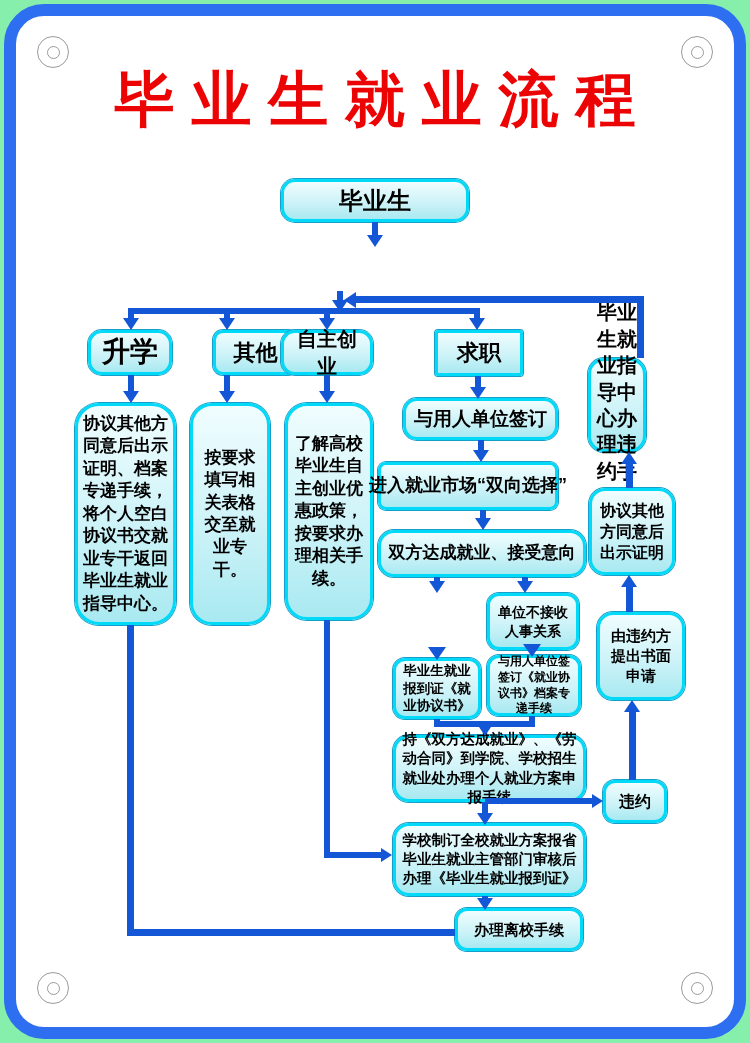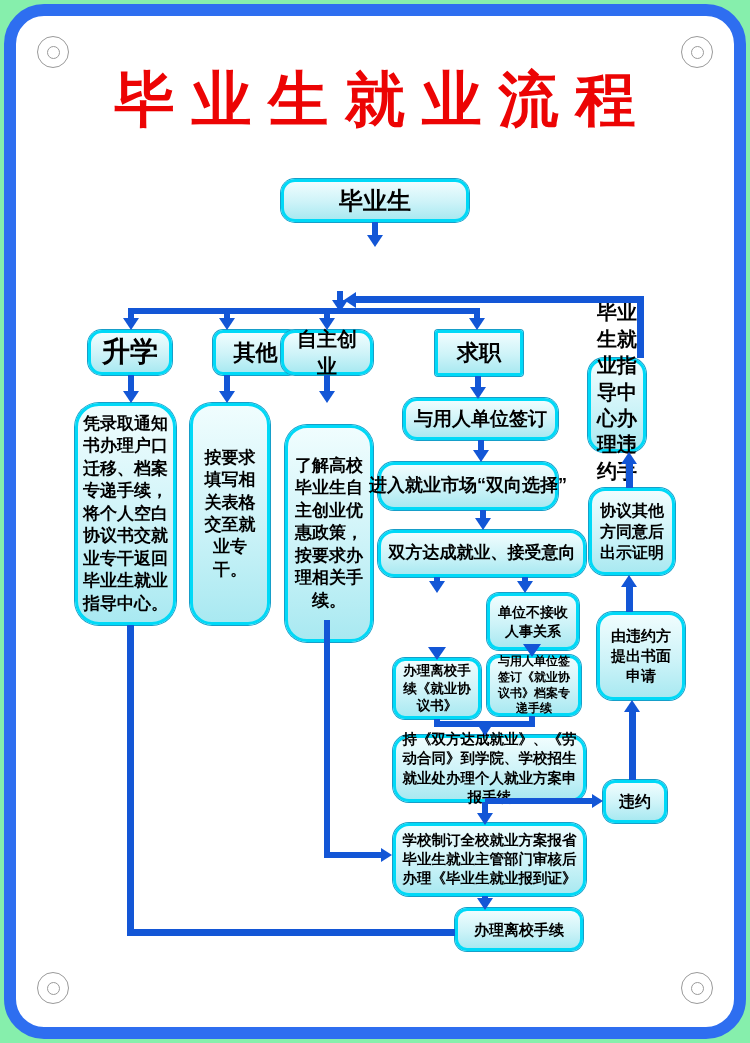--- a/index.html
+++ b/index.html
@@ -66,31 +66,31 @@
 
   <div id="title">毕业生就业流程</div>
 
   <div class="node" style="left:281px;top:179px;width:188px;height:43px;font-size:24px;border-radius:14px;">毕业生</div>
 
   <div class="node" style="left:88px;top:330px;width:84px;height:45px;font-size:28px;border-radius:14px;">升学</div>
   <div class="node" style="left:185px;top:330px;width:85px;height:45px;font-size:22px;border-radius:10px;margin-left:28px;">其他</div>
   <div class="node" style="left:281px;top:330px;width:92px;height:45px;font-size:20px;border-radius:14px;">自主创业</div>
   <div class="node" style="left:435px;top:330px;width:88px;height:46px;font-size:22px;border-radius:3px;">求职</div>
 
-  <div class="node" style="left:75px;top:403px;width:101px;height:222px;font-size:17px;border-radius:24px;">凭录取通知书办理户口迁移、档案专递手续，将个人空白协议书交就业专干返回毕业生就业指导中心。</div>
+  <div class="node" style="left:75px;top:403px;width:101px;height:222px;font-size:17px;border-radius:24px;">协议其他方同意后出示证明、档案专递手续，将个人空白协议书交就业专干返回毕业生就业指导中心。</div>
   <div class="node" style="left:190px;top:403px;width:80px;height:222px;font-size:17px;border-radius:22px;">按要求填写相关表格交至就业专干。</div>
-  <div class="node" style="left:285px;top:403px;width:88px;height:217px;font-size:17px;border-radius:22px;margin-top:22px;">了解高校毕业生自主创业优惠政策，按要求办理相关手续。</div>
+  <div class="node" style="left:285px;top:403px;width:88px;height:217px;font-size:17px;border-radius:22px;">了解高校毕业生自主创业优惠政策，按要求办理相关手续。</div>
 
   <div class="node" style="left:403px;top:398px;width:155px;height:42px;font-size:19px;border-radius:14px;">与用人单位签订</div>
-  <div class="node" style="left:378px;top:462px;width:180px;height:48px;font-size:18px;border-radius:16px;white-space:nowrap;">进入就业市场“双向选择”</div>
+  <div class="node" style="left:378px;top:462px;width:180px;height:48px;font-size:18px;border-radius:8px;white-space:nowrap;">进入就业市场“双向选择”</div>
   <div class="node" style="left:378px;top:530px;width:208px;height:47px;font-size:17px;border-radius:16px;white-space:nowrap;">双方达成就业、接受意向</div>
 
   <div class="node" style="left:487px;top:593px;width:92px;height:57px;font-size:14px;border-radius:12px;">单位不接收人事关系</div>
 
-  <div class="node" style="left:393px;top:658px;width:88px;height:61px;font-size:13.5px;border-radius:12px;">办理离校手续《就业协议书》</div>
+  <div class="node" style="left:393px;top:658px;width:88px;height:61px;font-size:13.5px;border-radius:12px;">毕业生就业报到证《就业协议书》</div>
   <div class="node" style="left:487px;top:655px;width:94px;height:61px;font-size:12px;border-radius:12px;">与用人单位签签订《就业协议书》档案专递手续</div>
 
   <div class="node" style="left:393px;top:735px;width:193px;height:67px;font-size:14.5px;border-radius:16px;">持《双方达成就业》、《劳动合同》到学院、学校招生就业处办理个人就业方案申报手续</div>
   <div class="node" style="left:393px;top:823px;width:193px;height:73px;font-size:14.5px;border-radius:16px;">学校制订全校就业方案报省毕业生就业主管部门审核后办理《毕业生就业报到证》</div>
   <div class="node" style="left:455px;top:908px;width:128px;height:43px;font-size:15px;border-radius:12px;white-space:nowrap;">办理离校手续</div>
 
   <div class="node" style="left:588px;top:358px;width:58px;height:94px;font-size:20px;border-radius:16px;">毕业生就业指导中心办理违约手续</div>
   <div class="node" style="left:589px;top:488px;width:86px;height:87px;font-size:16px;border-radius:16px;text-align:center;">协议其他方同意后出示证明</div>
   <div class="node" style="left:597px;top:612px;width:88px;height:88px;font-size:15px;border-radius:16px;">由违约方提出书面申请</div>
   <div class="node" style="left:603px;top:780px;width:64px;height:43px;font-size:16px;border-radius:12px;">违约</div>

